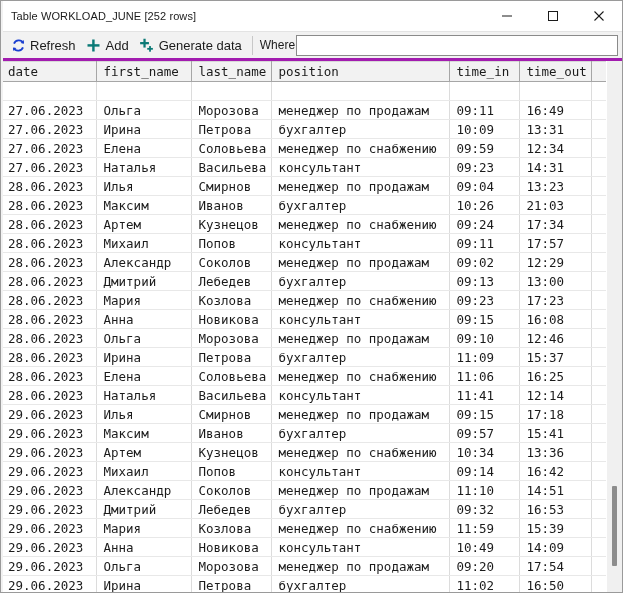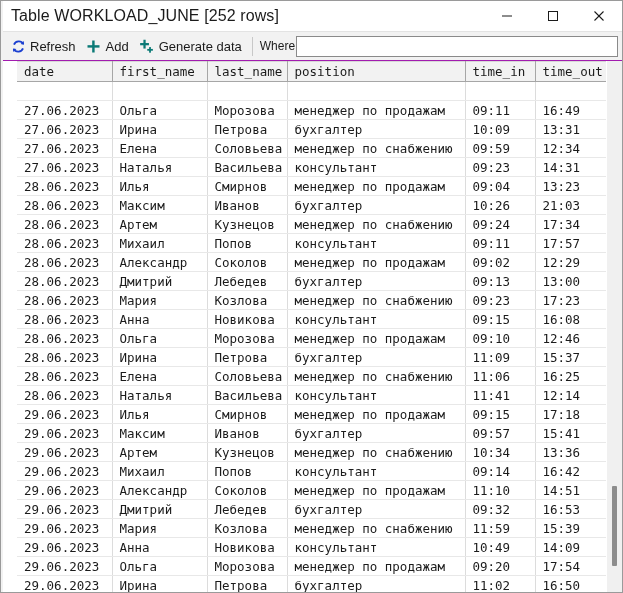--- a/index.html
+++ b/index.html
@@ -29,21 +29,21 @@
     height: 31px;
     min-height: 31px;
     background: #ffffff;
     border-bottom: 1px solid #e3e3e3;
     display: flex;
     align-items: center;
     padding-left: 10px;
     box-sizing: border-box;
   }
   .title-text {
-    font-size: 16px;
+    font-size: 11px;
     color: #1b1b1b;
     letter-spacing: 0.1px;
     white-space: nowrap;
     flex: 1;
   }
   .win-btns {
     display: flex;
     height: 31px;
   }
   .win-btn {
@@ -53,21 +53,21 @@
     align-items: center;
     justify-content: center;
     color: #1b1b1b;
   }
   .win-btn svg { display:block; }
   
   .toolbar {
     height: 29px;
     min-height: 29px;
     background: #f2f2f2;
-    border-bottom: 1px solid #a21caf;
+    border-bottom: 3px solid #a21caf;
     display: flex;
     align-items: center;
     box-sizing: border-box;
     padding-left: 6px;
   }
   .tb-item {
     display: flex;
     align-items: center;
     gap: 4px;
     height: 23px;
@@ -112,21 +112,20 @@
     outline: none;
     color: #111;
   }
   
   .grid-wrap {
     flex: 1;
     position: relative;
     overflow: hidden;
     background: #ffffff;
     display: flex;
-    margin-left: 16px;
   }
   .grid-scroll {
     flex: 1;
     overflow: hidden;
     position: relative;
   }
   table.grid {
     border-collapse: collapse;
     table-layout: fixed;
     width: 608px;

